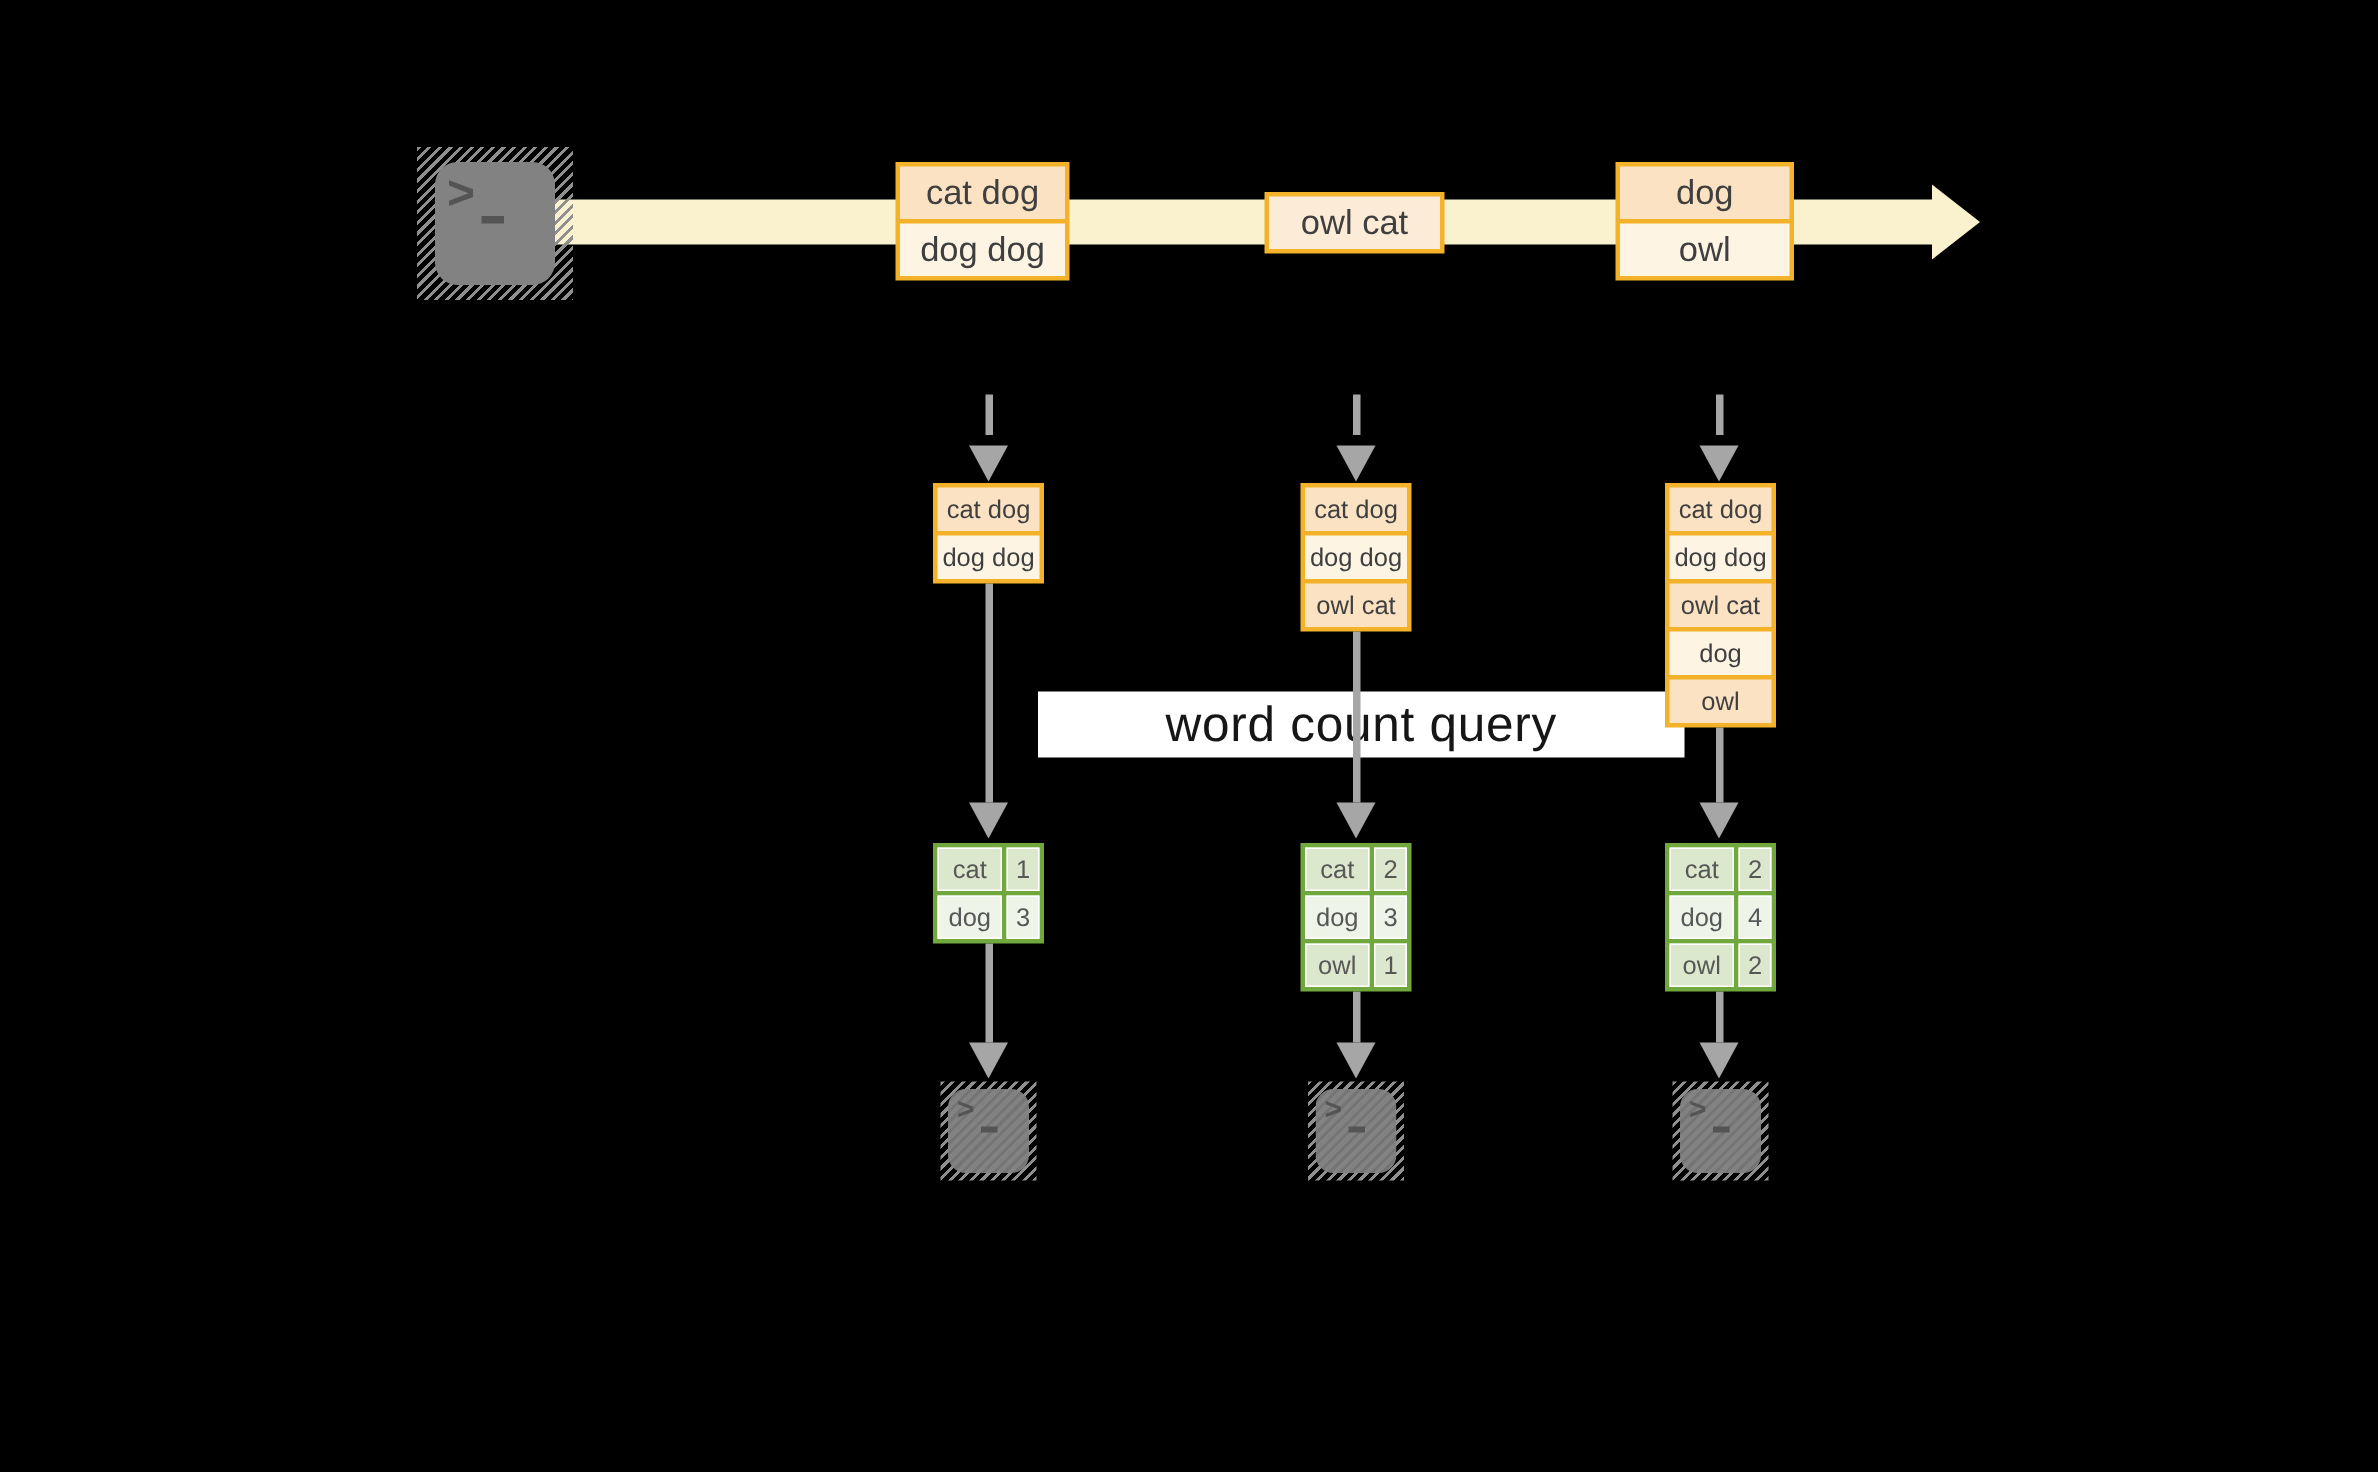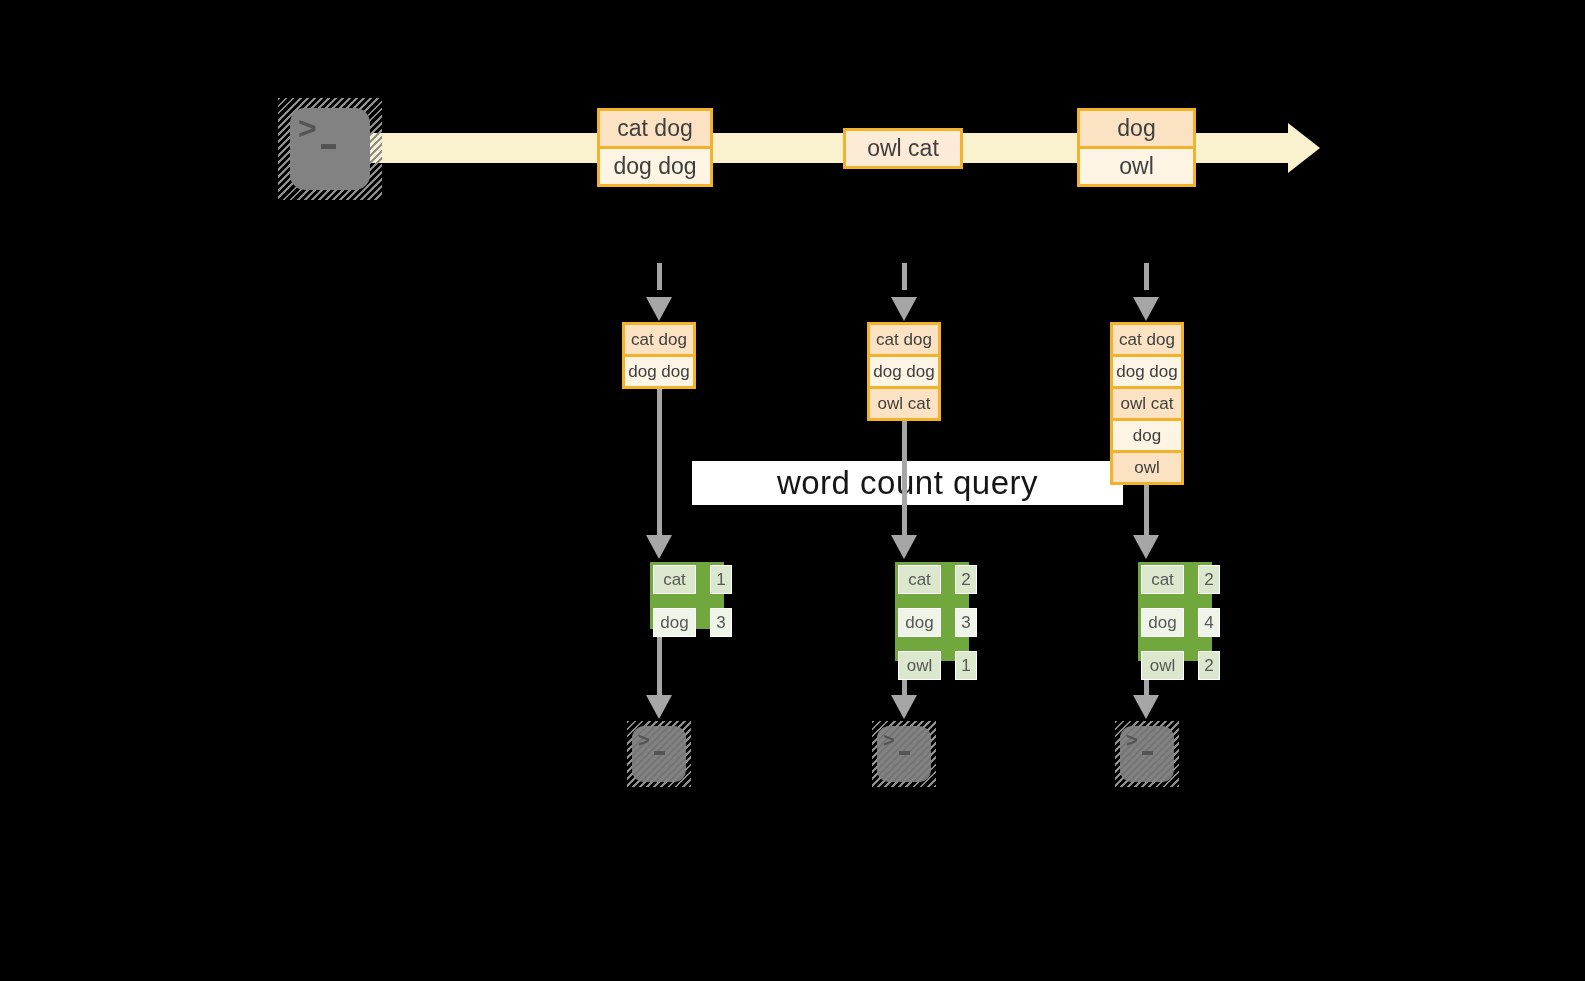--- a/index.html
+++ b/index.html
@@ -25,21 +25,21 @@
   .vline{width:5px;background:var(--arrow_gray,#A6A6A6);z-index:5;}
   .head{width:0;height:0;border-left:13px solid transparent;border-right:13px solid transparent;
         border-top:24px solid var(--arrow_gray,#A6A6A6);z-index:5;}
 
   
   .querybox{background:#fff;display:flex;align-items:center;justify-content:center;z-index:4;}
   .querybox span{font-size:33px;font-weight:300;color:#161616;letter-spacing:.5px;}
 
   
   .greentable{background:var(--green,#71A83E);display:grid;grid-template-columns:43px 22px;
-              grid-auto-rows:29px;gap:14px;padding:3px;z-index:6;margin-left:28px;}
+              grid-auto-rows:29px;gap:3px;padding:3px;z-index:6;}
   .gcell{border:1px solid #fff;display:flex;align-items:center;justify-content:center;
          font-size:17px;color:#575757;box-sizing:border-box;}
   .gdark{background:var(--green_dark,#DCE8CD);}
   .glight{background:var(--green_light,#EEF4E8);}
 
   
   .hatch{background:repeating-linear-gradient(135deg,#8f8f8f 0 2px,transparent 2px 5px);z-index:3;}
   .termsolid{position:absolute;background:var(--terminal_gray,#828282);border-radius:12px;}
   .termsolid.textured{background:
       repeating-linear-gradient(135deg,rgba(0,0,0,.10) 0 2px,rgba(255,255,255,0) 2px 5px),

